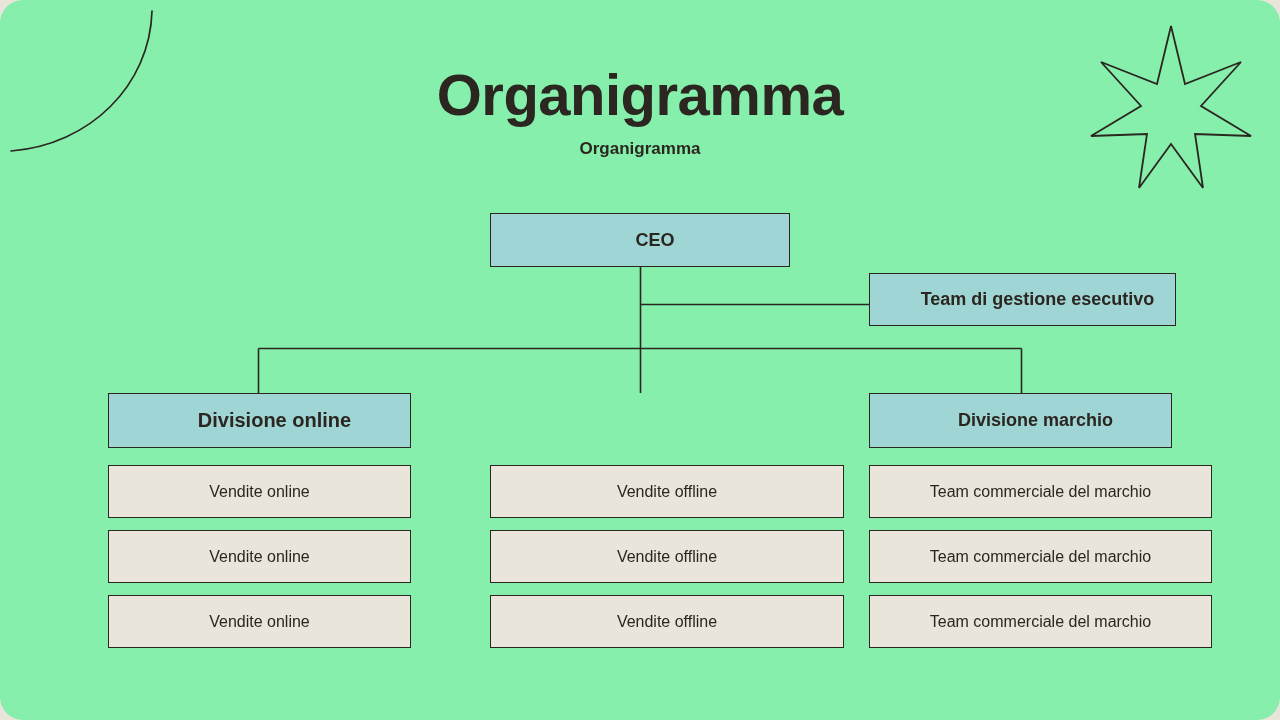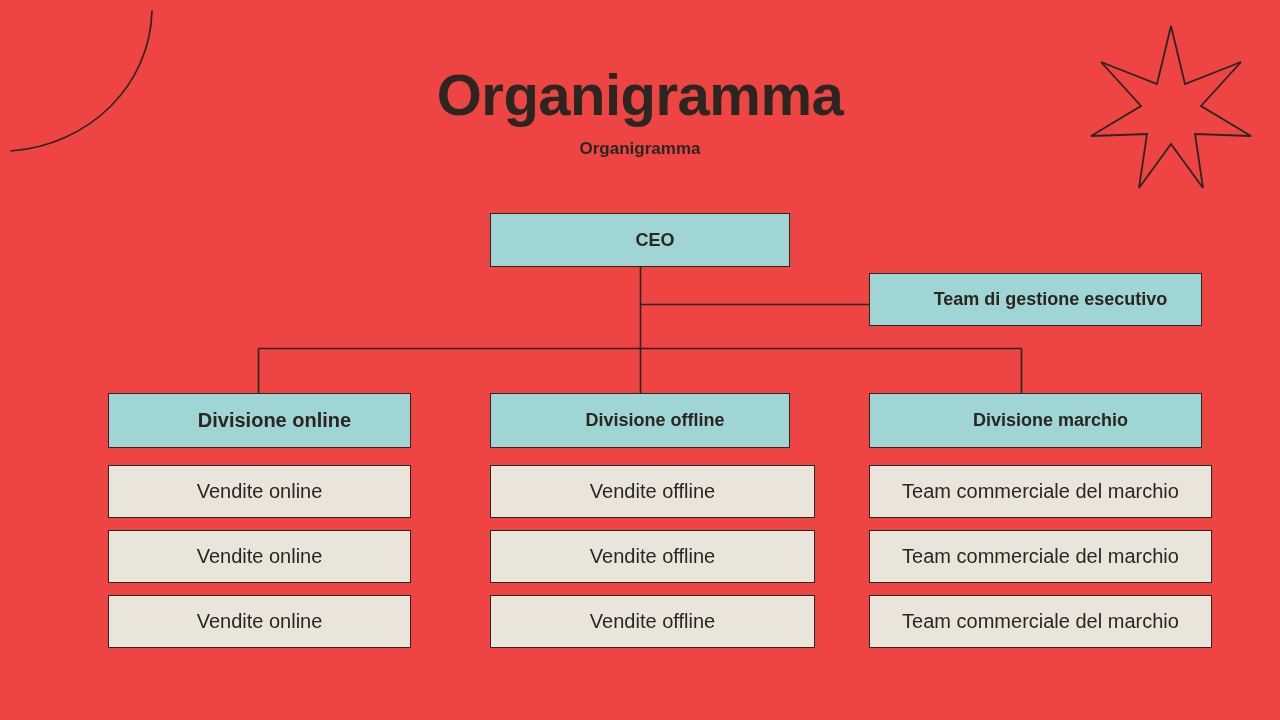--- a/index.html
+++ b/index.html
@@ -13,21 +13,22 @@
     overflow: hidden;
     background: #e9e5da;
     font-family: "Liberation Sans", sans-serif;
     color: #2b2620;
   }
 
   #canvas {
     position: relative;
     width: 1280px;
     height: 720px;
-    background: #ef4444;
+    background: #86efac;
+    border-radius: 23px;
   }
 
   
   #deco-arc {
     position: absolute;
     left: 0;
     top: 0;
     width: 200px;
     height: 180px;
     pointer-events: none;
@@ -96,42 +97,42 @@
   .node.plain {
     background: #e9e5da;
     font-weight: 400;
   }
 
   #node-ceo {
     left: 490px;  top: 213px;  width: 300px;  height: 54px;
     font-size: 18px;
   }
   #node-exec {
-    left: 869px;  top: 273px;  width: 333px;  height: 53px;
+    left: 869px;  top: 273px;  width: 307px;  height: 53px;
     font-size: 18px;
   }
   #node-div-0 {
     left: 108px;  top: 393px;  width: 303px;  height: 55px;
     font-size: 20px;
   }
   #node-div-1 {
     left: 490px;  top: 393px;  width: 300px;  height: 55px;
     font-size: 18px;
   }
   #node-div-2 {
-    left: 869px;  top: 393px;  width: 333px;  height: 55px;
+    left: 869px;  top: 393px;  width: 303px;  height: 55px;
     font-size: 18px;
   }
 
   .leaf {
-    font-size: 20px;
+    font-size: 16px;
     height: 53px;
   }
   .col-0 { left: 108px; width: 303px; }
-  .col-1 { left: 490px; width: 325px; }
+  .col-1 { left: 490px; width: 354px; }
   .col-2 { left: 869px; width: 343px; }
   .row-0 { top: 465px; }
   .row-1 { top: 530px; }
   .row-2 { top: 595px; }
 </style>
 </head>
 <body>
 
 <div id="canvas">
 
@@ -169,21 +170,20 @@
 
     <line x1="258.5" y1="348.5" x2="258.5" y2="393" stroke="#2b2620" stroke-width="1.6"></line>
     <line x1="1021.5" y1="348.5" x2="1021.5" y2="393" stroke="#2b2620" stroke-width="1.6"></line>
   </svg>
 
   <div class="node teal" id="node-ceo">CEO</div>
 
   <div class="node teal" id="node-exec">Team di gestione esecutivo</div>
 
   <div class="node teal" id="node-div-0">Divisione online</div>
-  <div class="node teal" id="node-div-1">Divisione offline</div>
   <div class="node teal" id="node-div-2">Divisione marchio</div>
 
   <div class="node plain leaf col-0 row-0">Vendite online</div>
   <div class="node plain leaf col-0 row-1">Vendite online</div>
   <div class="node plain leaf col-0 row-2">Vendite online</div>
 
   <div class="node plain leaf col-1 row-0">Vendite offline</div>
   <div class="node plain leaf col-1 row-1">Vendite offline</div>
   <div class="node plain leaf col-1 row-2">Vendite offline</div>
 

